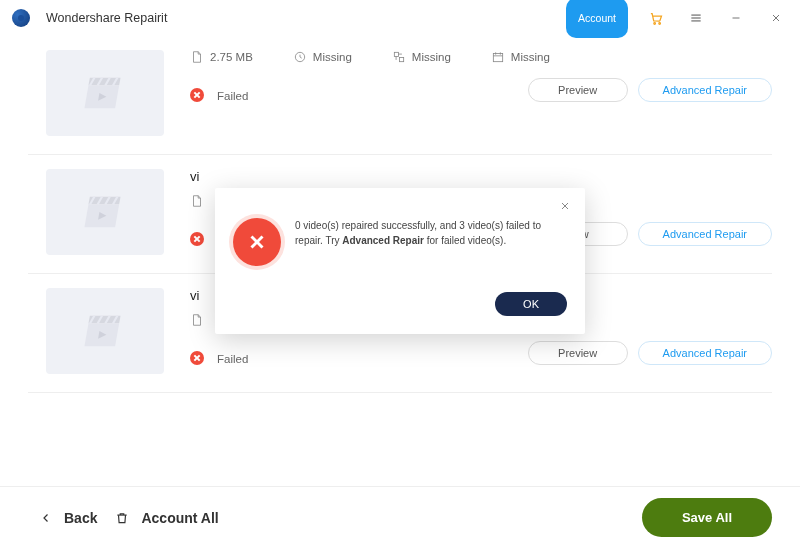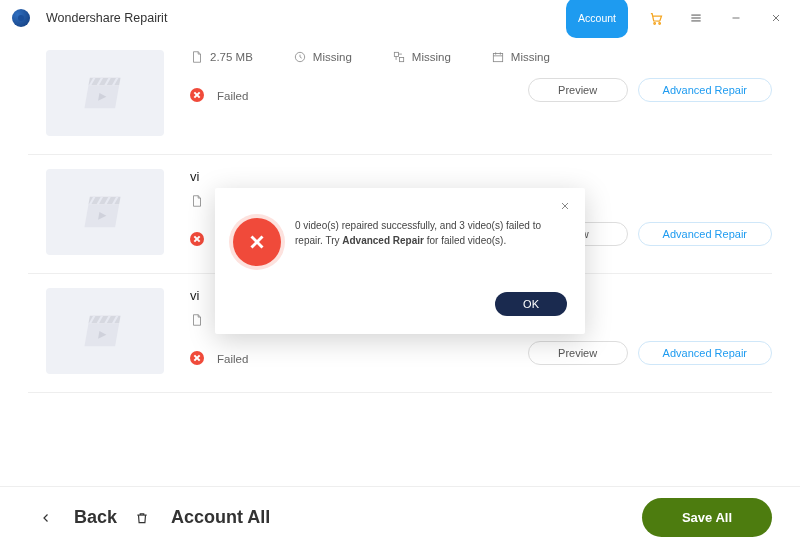--- a/index.html
+++ b/index.html
@@ -22,21 +22,21 @@
   .stat { display:flex; align-items:center; gap:6px; font-size:11.5px; color:#666; }
   .stat svg { width:14px; height:14px; stroke:#888; fill:none; stroke-width:1.4; }
   .statusrow { display:flex; align-items:flex-end; gap:13px; margin-top:4px; }
   .status-icon { width:14px; height:14px; border-radius:50%; background:#f04a3a; display:flex; align-items:center; justify-content:center; }
   .status-icon svg { width:8px; height:8px; stroke:#fff; stroke-width:3; }
   .status-text { font-size:11.5px; color:#666; }
   .actions { margin-left:auto; display:flex; gap:10px; }
   .btn-outline { border:1px solid #ddd; border-radius:18px; background:#fff; font-size:11px; padding:5px 24px; color:#555; cursor:pointer; min-width:100px; }
   .btn-outline.primary { color:#1e9bf0; border-color:#cfe7f9; }
   .footer { height:62px; display:flex; align-items:center; padding:0 28px; border-top:1px solid #eee; }
-  .back, .remove { display:flex; align-items:center; gap:22px; font-size:18px; color:#333; cursor:pointer; font-weight:600; }
+  .back, .remove { display:flex; align-items:center; gap:12px; font-size:14px; color:#333; cursor:pointer; font-weight:600; }
   .back { margin-right: 18px; margin-left: 12px; }
   .footer-spacer { flex:1; }
   .save-all { background:#4d7c0f; color:#fff; font-size:13px; font-weight:600; border:none; border-radius:22px; padding:12px 40px; cursor:pointer; }
   
   .overlay { position:absolute; top:36px; left:0; right:0; bottom:62px; display:flex; align-items:center; justify-content:center; }
   .modal { width:370px; background:#fff; box-shadow:0 6px 28px rgba(0,0,0,0.18); border-radius:2px; padding:16px 18px 18px; position:relative; }
   .modal-close { position:absolute; top:8px; right:10px; width:20px; height:20px; display:flex; align-items:center; justify-content:center; cursor:pointer; color:#888; }
   .modal-body { display:flex; gap:14px; align-items:flex-start; margin-top:14px; }
   .modal-icon { width:48px; height:48px; border-radius:50%; background:#f04a3a; box-shadow:0 0 0 4px #fde2de; display:flex; align-items:center; justify-content:center; flex-shrink:0; }
   .modal-icon svg { width:22px; height:22px; stroke:#fff; stroke-width:3.2; }

